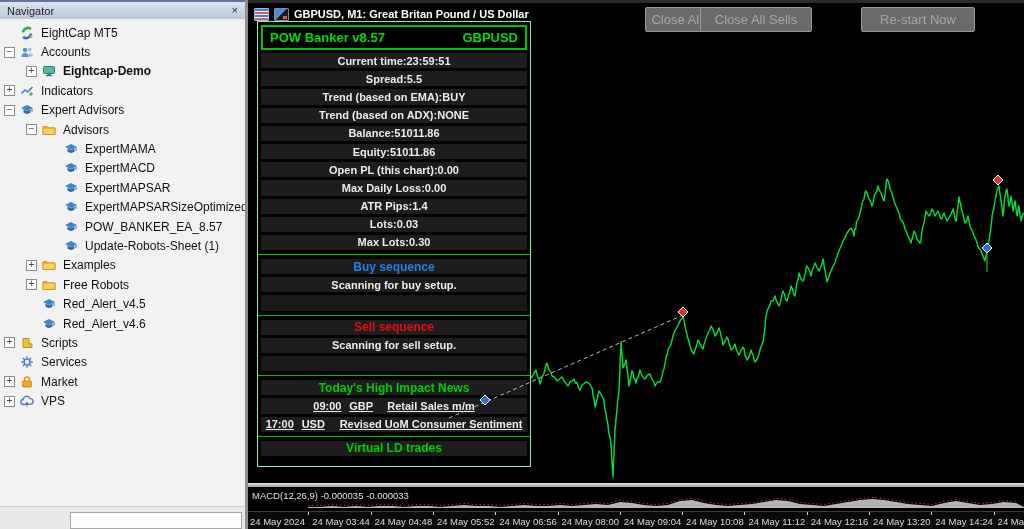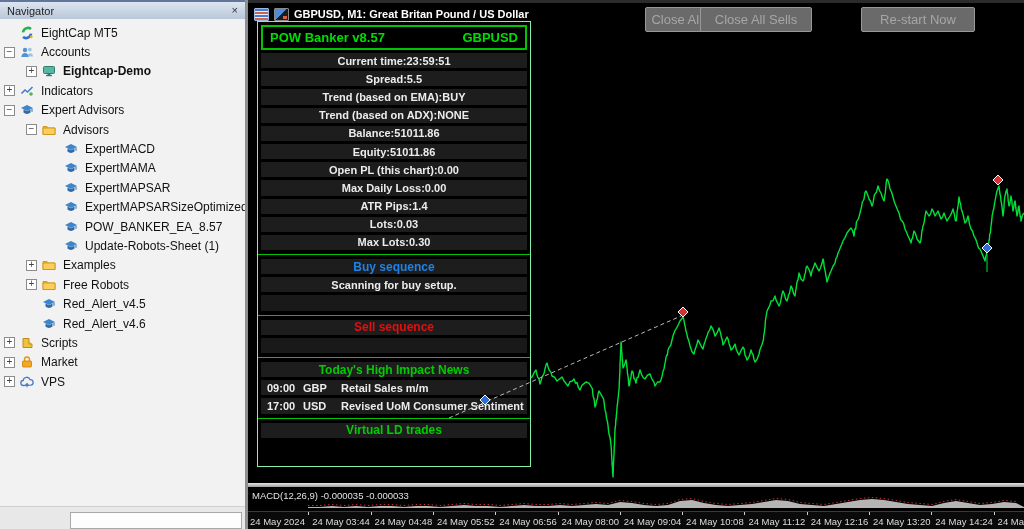--- a/index.html
+++ b/index.html
@@ -39,21 +39,21 @@
   #btnRestart{left:613px;width:114px;}
 
   
   .ea-panel{position:absolute;left:9px;top:21px;width:274px;height:446px;border:1px solid #86efac;
             background:#000;box-sizing:border-box;padding:3px;display:flex;flex-direction:column;gap:3px;z-index:2;}
   .ea-header{border:2px solid #00c400;background:#000;height:21px;flex:none;display:flex;align-items:center;
              justify-content:space-between;padding:0 7px;color:#00dd00;font-weight:700;font-size:13px;}
   .row{height:15.2px;flex:none;background:#1d1d1d;display:flex;align-items:center;justify-content:center;
        padding:0 6px;color:#ececec;font-size:11px;font-weight:600;overflow:hidden;white-space:nowrap;}
   .row.empty{background:#191919;}
-  .row.news{justify-content:flex-start;}
+  .row.news{justify-content:center;text-decoration:underline;}
   .n-time{width:36px;flex:none;} .n-cur{width:38px;flex:none;}
   .sec-buy{color:#1e82e6;font-weight:700;font-size:12px;}
   .sec-sell{color:#e01010;font-weight:700;font-size:12px;}
   .sec-green{color:#00cc00;font-weight:700;font-size:12px;}
   .sep{height:1px;flex:none;background:#00c400;margin:1px -3px;}
 
   
   #chartSvg{position:absolute;left:0;top:0;width:776px;height:483px;z-index:3;pointer-events:none;}
   .splitter{position:absolute;top:483px;left:0;right:0;height:4px;background:linear-gradient(#e3e3e3,#9f9f9f);}
   .macd-pane{position:absolute;top:487px;left:0;right:0;height:24px;background:#000;}
@@ -145,34 +145,34 @@
           <span class="indent"></span>
           <span class="indent"></span>
           <span class="spacer"></span>
           <span class="nicon">
             <svg width="14" height="14" viewBox="0 0 14 14">
               <path d="M7 2 13 5 7 8 1 5z" fill="#3e86c9"></path>
               <path d="M3.5 6.5v3c1 .9 2.2 1.4 3.5 1.4s2.5-.5 3.5-1.4v-3L7 8.3z" fill="#2f6aa8"></path>
               <path d="M12 5.6v3.2" stroke="#2f6aa8" stroke-width="1"></path>
             </svg>
           </span>
+          <span>ExpertMAMA</span>
+        </div>
+        <div class="nav-item">
+          <span class="indent"></span>
+          <span class="indent"></span>
+          <span class="spacer"></span>
+          <span class="nicon">
+            <svg width="14" height="14" viewBox="0 0 14 14">
+              <path d="M7 2 13 5 7 8 1 5z" fill="#3e86c9"></path>
+              <path d="M3.5 6.5v3c1 .9 2.2 1.4 3.5 1.4s2.5-.5 3.5-1.4v-3L7 8.3z" fill="#2f6aa8"></path>
+              <path d="M12 5.6v3.2" stroke="#2f6aa8" stroke-width="1"></path>
+            </svg>
+          </span>
           <span>ExpertMACD</span>
-        </div>
-        <div class="nav-item">
-          <span class="indent"></span>
-          <span class="indent"></span>
-          <span class="spacer"></span>
-          <span class="nicon">
-            <svg width="14" height="14" viewBox="0 0 14 14">
-              <path d="M7 2 13 5 7 8 1 5z" fill="#3e86c9"></path>
-              <path d="M3.5 6.5v3c1 .9 2.2 1.4 3.5 1.4s2.5-.5 3.5-1.4v-3L7 8.3z" fill="#2f6aa8"></path>
-              <path d="M12 5.6v3.2" stroke="#2f6aa8" stroke-width="1"></path>
-            </svg>
-          </span>
-          <span>ExpertMAMA</span>
         </div>
         <div class="nav-item">
           <span class="indent"></span>
           <span class="indent"></span>
           <span class="spacer"></span>
           <span class="nicon">
             <svg width="14" height="14" viewBox="0 0 14 14">
               <path d="M7 2 13 5 7 8 1 5z" fill="#3e86c9"></path>
               <path d="M3.5 6.5v3c1 .9 2.2 1.4 3.5 1.4s2.5-.5 3.5-1.4v-3L7 8.3z" fill="#2f6aa8"></path>
               <path d="M12 5.6v3.2" stroke="#2f6aa8" stroke-width="1"></path>
@@ -267,20 +267,32 @@
         </div>
         <div class="nav-item">
           <span class="expand">+</span>
           <span class="nicon">
             <svg width="14" height="14" viewBox="0 0 14 14">
               <path d="M3 2.5h6v5.5h3v3.5H3z" fill="#f0c23c" stroke="#b8860b" stroke-width=".9"></path>
               <path d="M9 8h3L9 5.5z" fill="#d9a31f"></path>
             </svg>
           </span>
           <span>Scripts</span>
+        </div>
+        <div class="nav-item">
+          <span class="spacer"></span>
+          <span class="nicon">
+            <svg width="14" height="14" viewBox="0 0 14 14">
+              <circle cx="7" cy="7" r="3" fill="none" stroke="#4a7cc9" stroke-width="1.6"></circle>
+              <g stroke="#4a7cc9" stroke-width="1.4">
+                <path d="M7 1.2v2M7 10.8v2M1.2 7h2M10.8 7h2M2.9 2.9l1.4 1.4M9.7 9.7l1.4 1.4M11.1 2.9 9.7 4.3M4.3 9.7l-1.4 1.4"></path>
+              </g>
+            </svg>
+          </span>
+          <span>Services</span>
         </div>
         <div class="nav-item">
           <span class="expand">+</span>
           <span class="nicon">
             <svg width="14" height="14" viewBox="0 0 14 14">
               <path d="M4.5 6V4.5a2.5 2.5 0 0 1 5 0V6" fill="none" stroke="#e8950f" stroke-width="1.4"></path>
               <rect x="2.5" y="6" width="9" height="6" rx="1" fill="#f5a623" stroke="#c97f08" stroke-width=".8"></rect>
             </svg>
           </span>
           <span>Market</span>
@@ -356,20 +368,23 @@
       <div class="row">
           <span class="sec-buy">Buy sequence</span>
         </div>
       <div class="row">
           <span>Scanning for buy setup.</span>
         </div>
       <div class="row empty"></div>
       <div class="sep"></div>
       <div class="row">
           <span class="sec-sell">Sell sequence</span>
+        </div>
+      <div class="row">
+          <span>Scanning for sell setup.</span>
         </div>
       <div class="row empty"></div>
       <div class="sep"></div>
       <div class="row">
           <span class="sec-green">Today's High Impact News</span>
         </div>
       <div id="newsRows" style="display:contents"><div class="row news">
             <span class="n-time">09:00</span>
             <span class="n-cur">GBP</span>
             <span>Retail Sales m/m</span>

